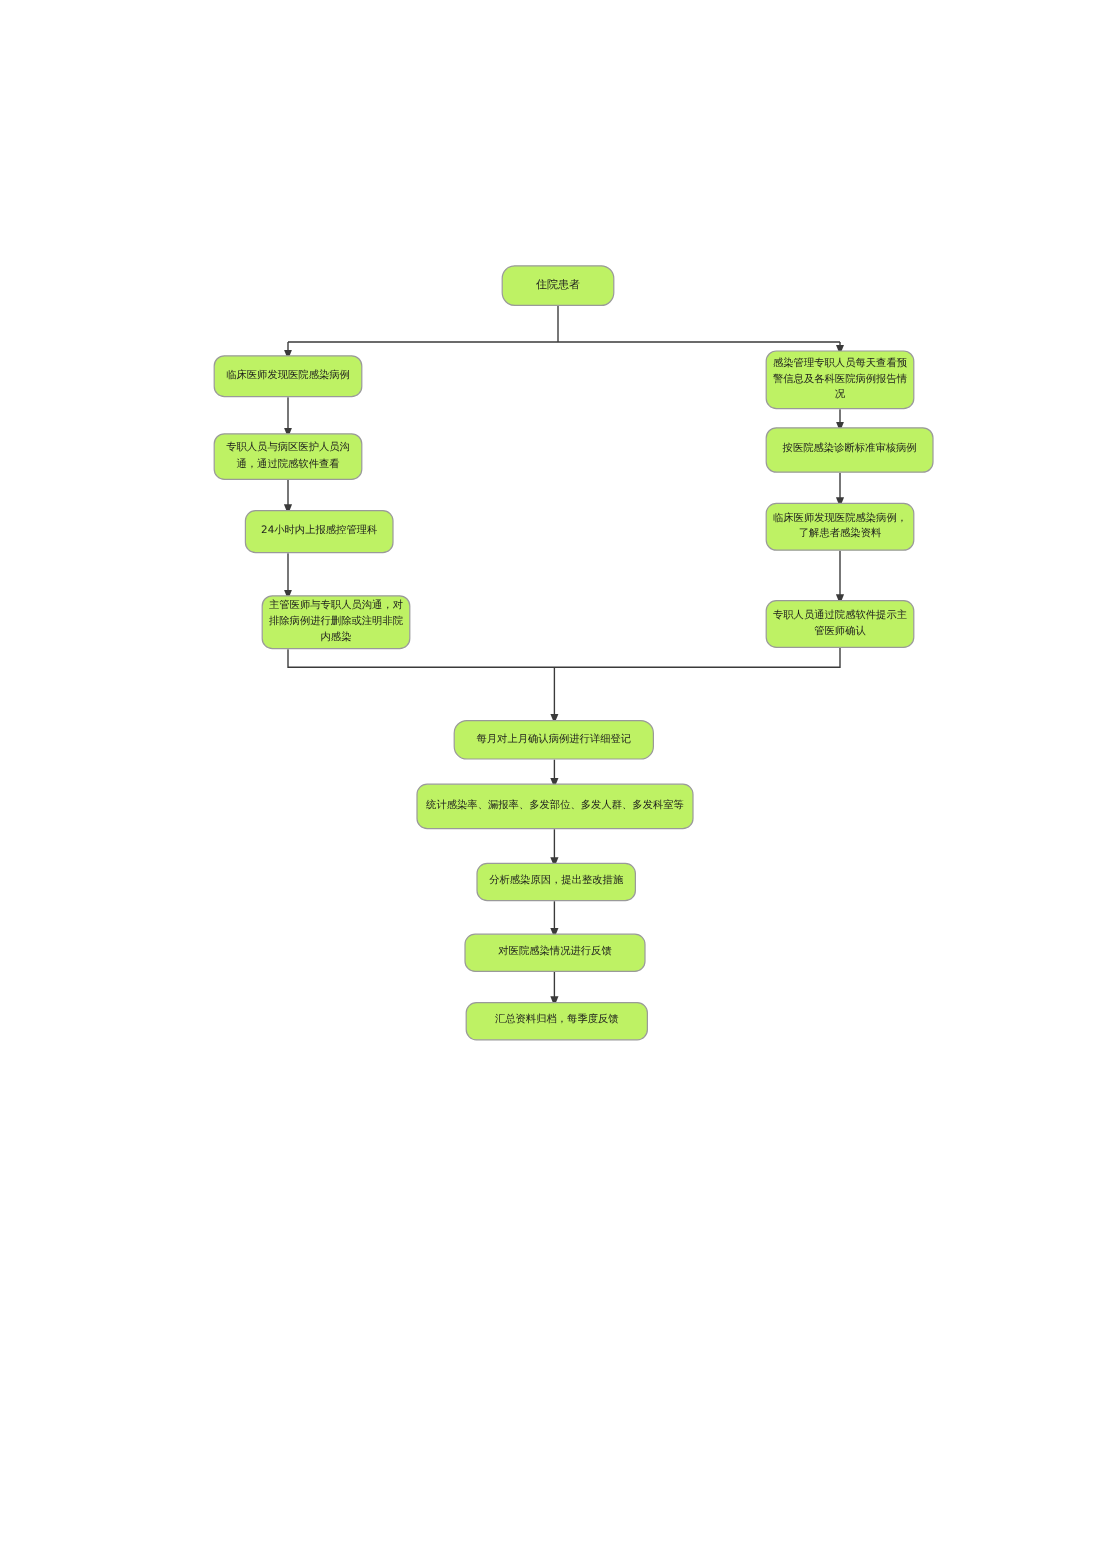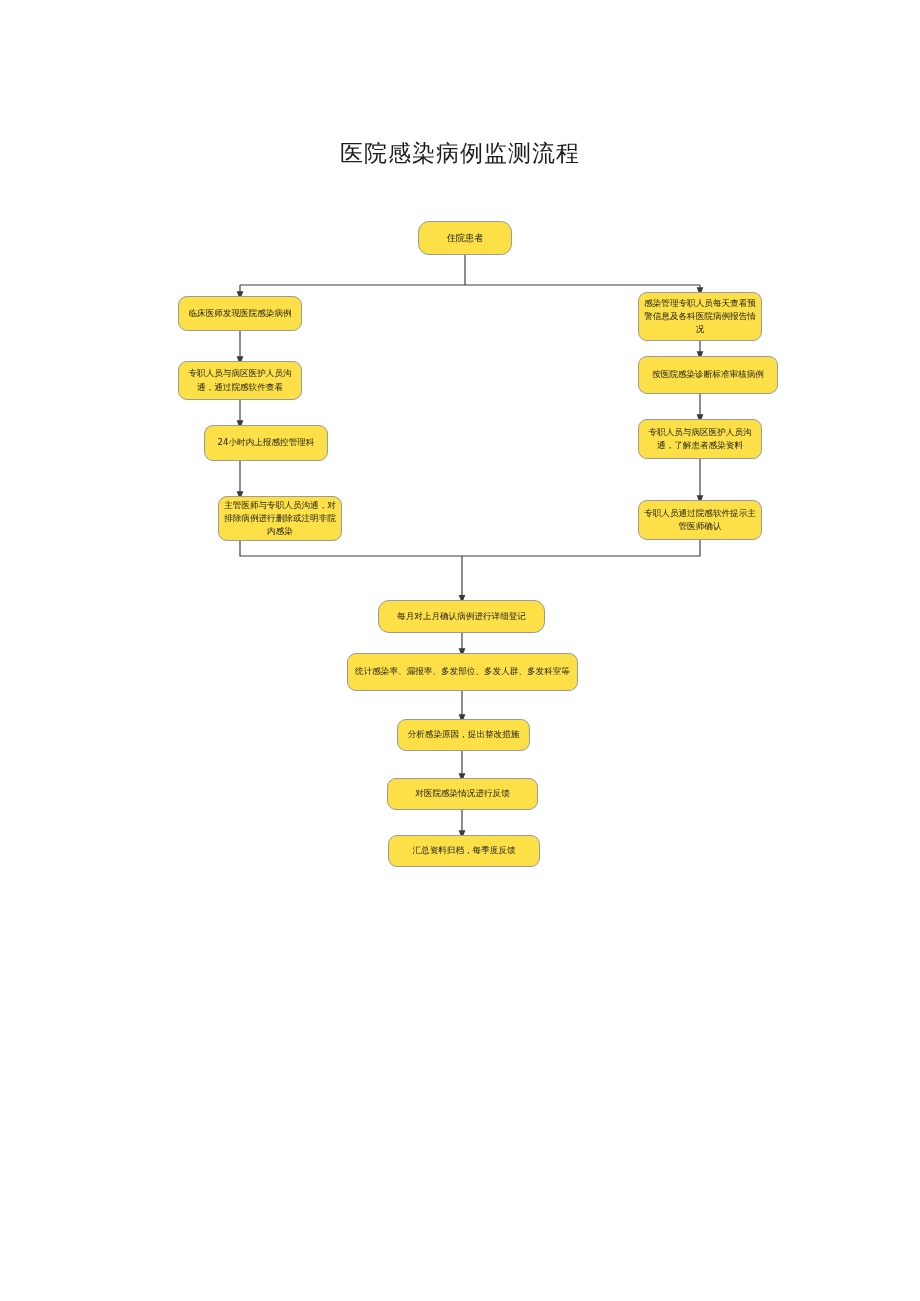--- a/index.html
+++ b/index.html
@@ -39,21 +39,21 @@
     font-weight: 400;
     letter-spacing: 1px;
     color: #1a1a1a;
     font-family: "DejaVu Sans", "Liberation Sans", sans-serif;
   }
   .node {
     position: absolute;
     box-sizing: border-box;
     border: 1px solid #9a9a9a;
     border-radius: 9px;
-    background: #fde047;
+    background: #bef264;
     display: flex;
     align-items: center;
     justify-content: center;
     text-align: center;
     font-size: 8.6px;
     line-height: 1.52;
     color: #1c1c1c;
     padding: 2px 5px;
     font-family: "DejaVu Sans", "Liberation Sans", sans-serif;
   }
@@ -64,21 +64,20 @@
   .node.start {
     border-radius: 11px;
     font-size: 9.2px;
   }
 </style>
 </head>
 <body>
 
 <div id="page">
 
-  <div class="title">医院感染病例监测流程</div>
 
   <svg id="flow-svg" viewBox="0 0 920 1301" xmlns="http://www.w3.org/2000/svg">
     <defs>
       <marker id="arrow" markerWidth="9" markerHeight="9" refX="4.2" refY="4" orient="auto" markerUnits="userSpaceOnUse">
         <path d="M0,0.6 L8.4,4 L0,7.4 z" fill="#3a3a3a"></path>
       </marker>
     </defs>
     <g stroke="#3a3a3a" stroke-width="1.15" fill="none">
 
       <path d="M465,255 L465,285"></path>
@@ -124,21 +123,21 @@
     <span>主管医师与专职人员沟通，对排除病例进行删除或注明非院内感染</span>
   </div>
 
   <div class="node" style="left:638px; top:292px; width:124px; height:49px;">
     <span>感染管理专职人员每天查看预警信息及各科医院病例报告情况</span>
   </div>
   <div class="node" style="left:638px; top:356px; width:140px; height:38px;">
     <span>按医院感染诊断标准审核病例</span>
   </div>
   <div class="node" style="left:638px; top:419px; width:124px; height:40px;">
-    <span>专职人员与病区医护人员沟通，了解患者感染资料</span>
+    <span>临床医师发现医院感染病例，了解患者感染资料</span>
   </div>
   <div class="node" style="left:638px; top:500px; width:124px; height:40px;">
     <span>专职人员通过院感软件提示主管医师确认</span>
   </div>
 
   <div class="node" style="left:378px; top:600px; width:167px; height:33px;border-radius:11px;">
     <span>每月对上月确认病例进行详细登记</span>
   </div>
   <div class="node" style="left:347px; top:653px; width:231px; height:38px;">
     <span>统计感染率、漏报率、多发部位、多发人群、多发科室等</span>

